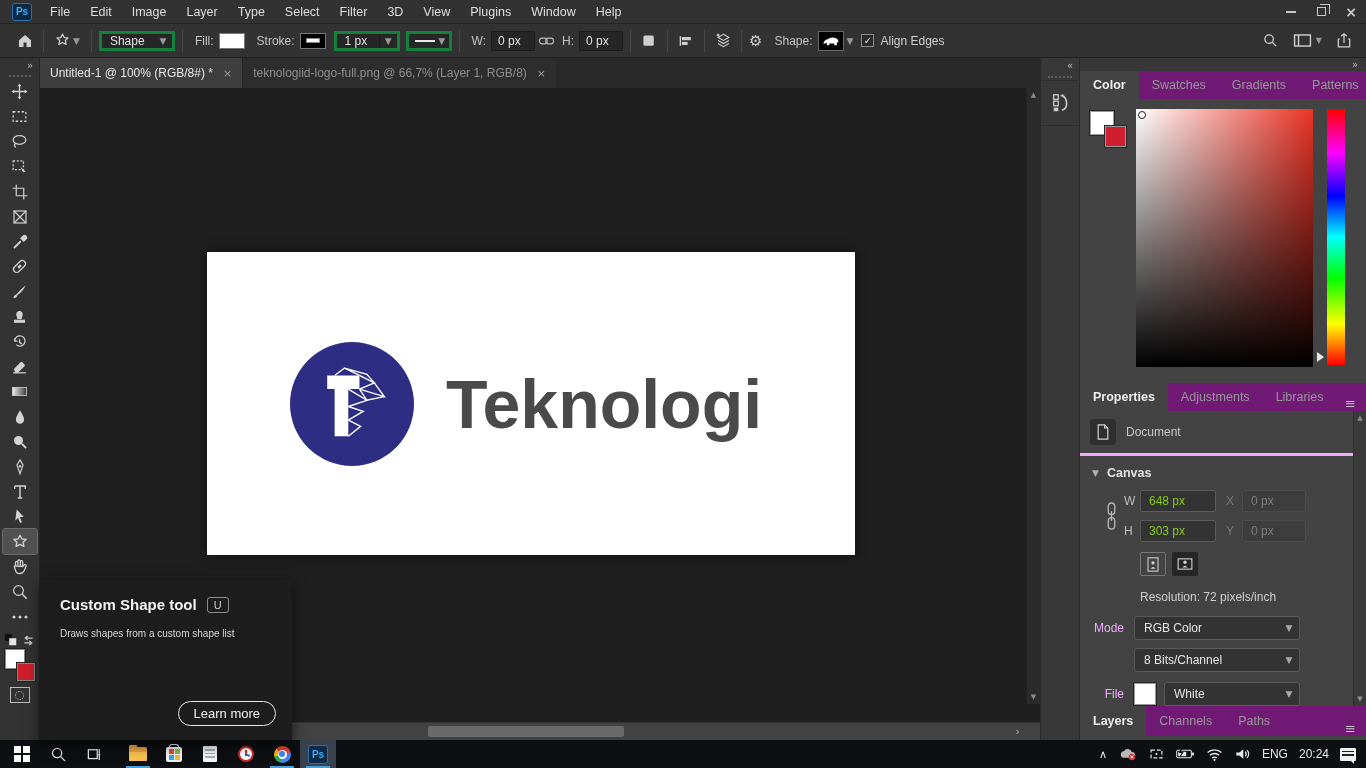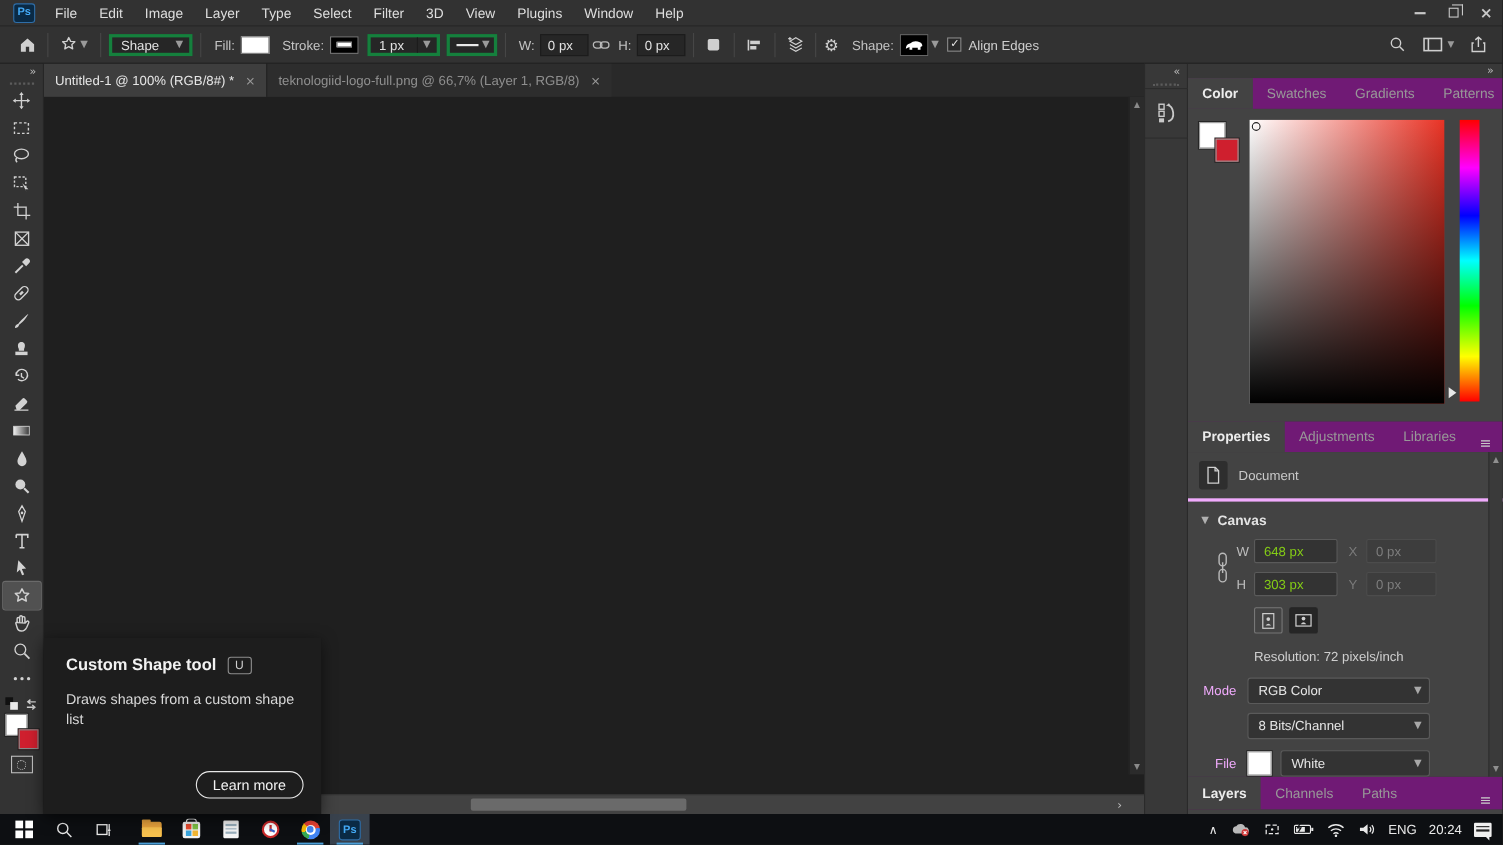--- a/index.html
+++ b/index.html
@@ -132,21 +132,21 @@
   #props-scroll { position:absolute; right:0; top:0; bottom:0; width:13px; background:#3a3a3a; border-left:1px solid #2e2e2e;
     display:flex; flex-direction:column; justify-content:space-between; align-items:center; color:#909090; font-size:7px; padding:3px 0; }
   .bottom-tabs { margin-top:auto; }
 
   
   #tooltip { position:absolute; left:40px; top:580px; width:252px; height:160px; background:#1d1d1d;
     box-shadow:0 4px 14px rgba(0,0,0,0.6); padding:16px 16px 12px 20px; z-index:50; }
   #tooltip .trow { display:flex; align-items:center; gap:10px; }
   #tooltip .ttitle { color:#f2f2f2; font-weight:bold; font-size:15px; }
   #tooltip .tkey { border:1px solid #8d8d8d; border-radius:3px; color:#cfcfcf; font-size:11px; padding:1px 6px; }
-  #tooltip .tbody { color:#d8d8d8; font-size:13px; line-height:1.35; margin-top:14px; width:210px; }
+  #tooltip .tbody { color:#d8d8d8; font-size:10px; line-height:1.35; margin-top:14px; width:210px; }
   #tooltip .learn { position:absolute; right:16px; bottom:14px; border:1.5px solid #e8e8e8; border-radius:14px;
     padding:4px 15px; color:#f2f2f2; font-size:13px; background:transparent; }
 
   
   #taskbar { height:28px; background:#0d0f12; display:flex; align-items:center; color:#e8e8e8; }
   .tb-icon { width:36px; height:28px; display:flex; align-items:center; justify-content:center; position:relative; }
   .tb-icon.running:after { content:""; position:absolute; bottom:0; left:6px; right:6px; height:2px; background:#4b9fd8; }
   .tb-icon.active-app { background:#39424d; }
   .win-grid { display:grid; grid-template-columns:7px 7px; grid-template-rows:7px 7px; gap:1.5px; }
   .win-grid i { background:#fff; }
@@ -470,20 +470,34 @@
       <div class="doc-tab active">
         <span>Untitled-1 @ 100% (RGB/8#) *</span>
         <span class="x glyph">×</span>
       </div>
       <div class="doc-tab inactive">
         <span>teknologiid-logo-full.png @ 66,7% (Layer 1, RGB/8)</span>
         <span class="x glyph">×</span>
       </div>
     </div>
     <div id="viewport">
+      <div id="canvas">
+        <div id="logo-wrap">
+          <svg id="logo-circle" viewBox="0 0 100 100">
+            <circle cx="50" cy="50" r="50" fill="#2d2e83"></circle>
+            <path d="M30 27 L56 27 L56 38 L47 38 L47 76 L36 76 L36 38 L30 38 Z" fill="#ffffff"></path>
+            <g stroke="#ffffff" stroke-width="1.1" fill="none">
+              <path d="M56 27 L68 33 L56 38 M68 33 L76 44 L56 38 M76 44 L62 47 L56 38"></path>
+              <path d="M47 38 L62 47 L47 52 M47 52 L59 56 L47 63 M47 63 L57 68 L47 76"></path>
+              <path d="M36 27 L44 21 L56 27 M44 21 L62 26 L68 33"></path>
+            </g>
+          </svg>
+          <div id="logo-text">Teknologi</div>
+        </div>
+      </div>
       <div id="vscroll">
         <span class="glyph">▲</span>
         <span class="glyph">▼</span>
       </div>
     </div>
     <div id="hscroll">
       <div id="hthumb"></div>
       <span id="harrow" class="glyph">›</span>
     </div>
   </div>

